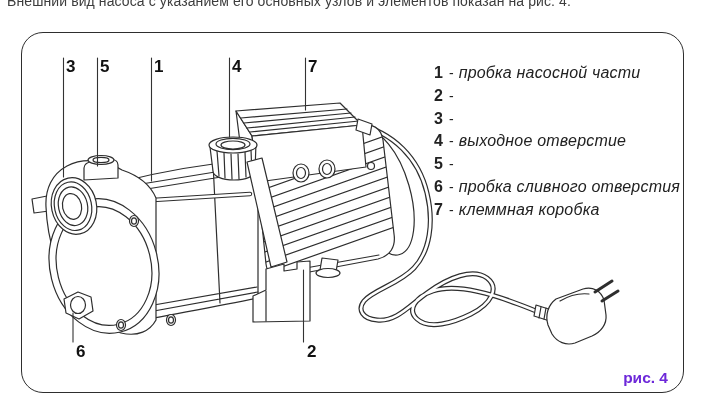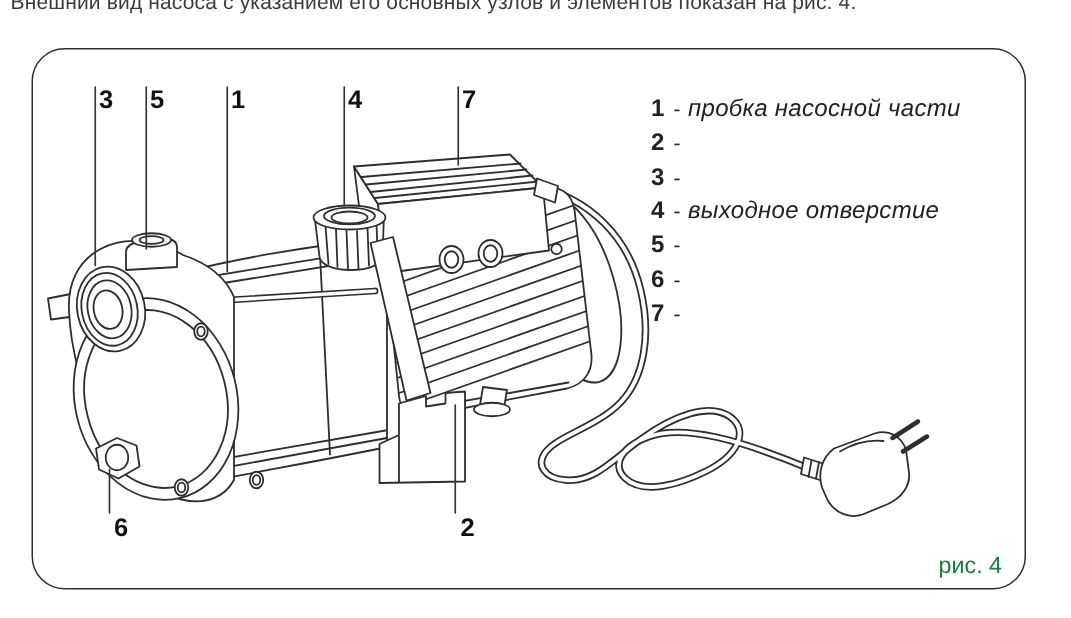--- a/index.html
+++ b/index.html
@@ -20,21 +20,21 @@
   .callout{
     position:absolute;font-size:17px;font-weight:bold;color:#111;line-height:1;
   }
   .legend{position:absolute;left:434px;top:64px;}
   .legend-row{display:flex;align-items:baseline;height:22.8px;font-size:16px;color:#222;}
   .legend-num{font-weight:bold;min-width:12px;text-align:left;}
   .legend-sep{margin:0 5px 0 3px;font-size:14px;}
   .legend-label{font-style:italic;letter-spacing:.2px;}
   .fig-caption{
     position:absolute;right:46px;top:369px;
-    font-size:15.5px;font-weight:normal;color:#15803d;
+    font-size:15.5px;font-weight:bold;color:#6d28d9;
   }
 </style>
 </head>
 <body>
 
 <div class="intro">Внешний вид насоса с указанием его основных узлов и элементов показан на рис. 4.</div>
 
 <div class="frame"></div>
 
 <svg class="diagram" viewBox="0 0 714 412">
@@ -173,20 +173,22 @@
     <span class="legend-sep">-</span>
     <span class="legend-label">выходное отверстие</span>
   </div>
   <div class="legend-row">
     <span class="legend-num">5</span>
     <span class="legend-sep">-</span>
   </div>
   <div class="legend-row">
     <span class="legend-num">6</span>
     <span class="legend-sep">-</span>
+    <span class="legend-label">пробка сливного отверстия</span>
   </div>
   <div class="legend-row">
     <span class="legend-num">7</span>
     <span class="legend-sep">-</span>
+    <span class="legend-label">клеммная коробка</span>
   </div>
 </div>
 
 <div class="fig-caption">рис. 4</div>
 
 </body></html>

